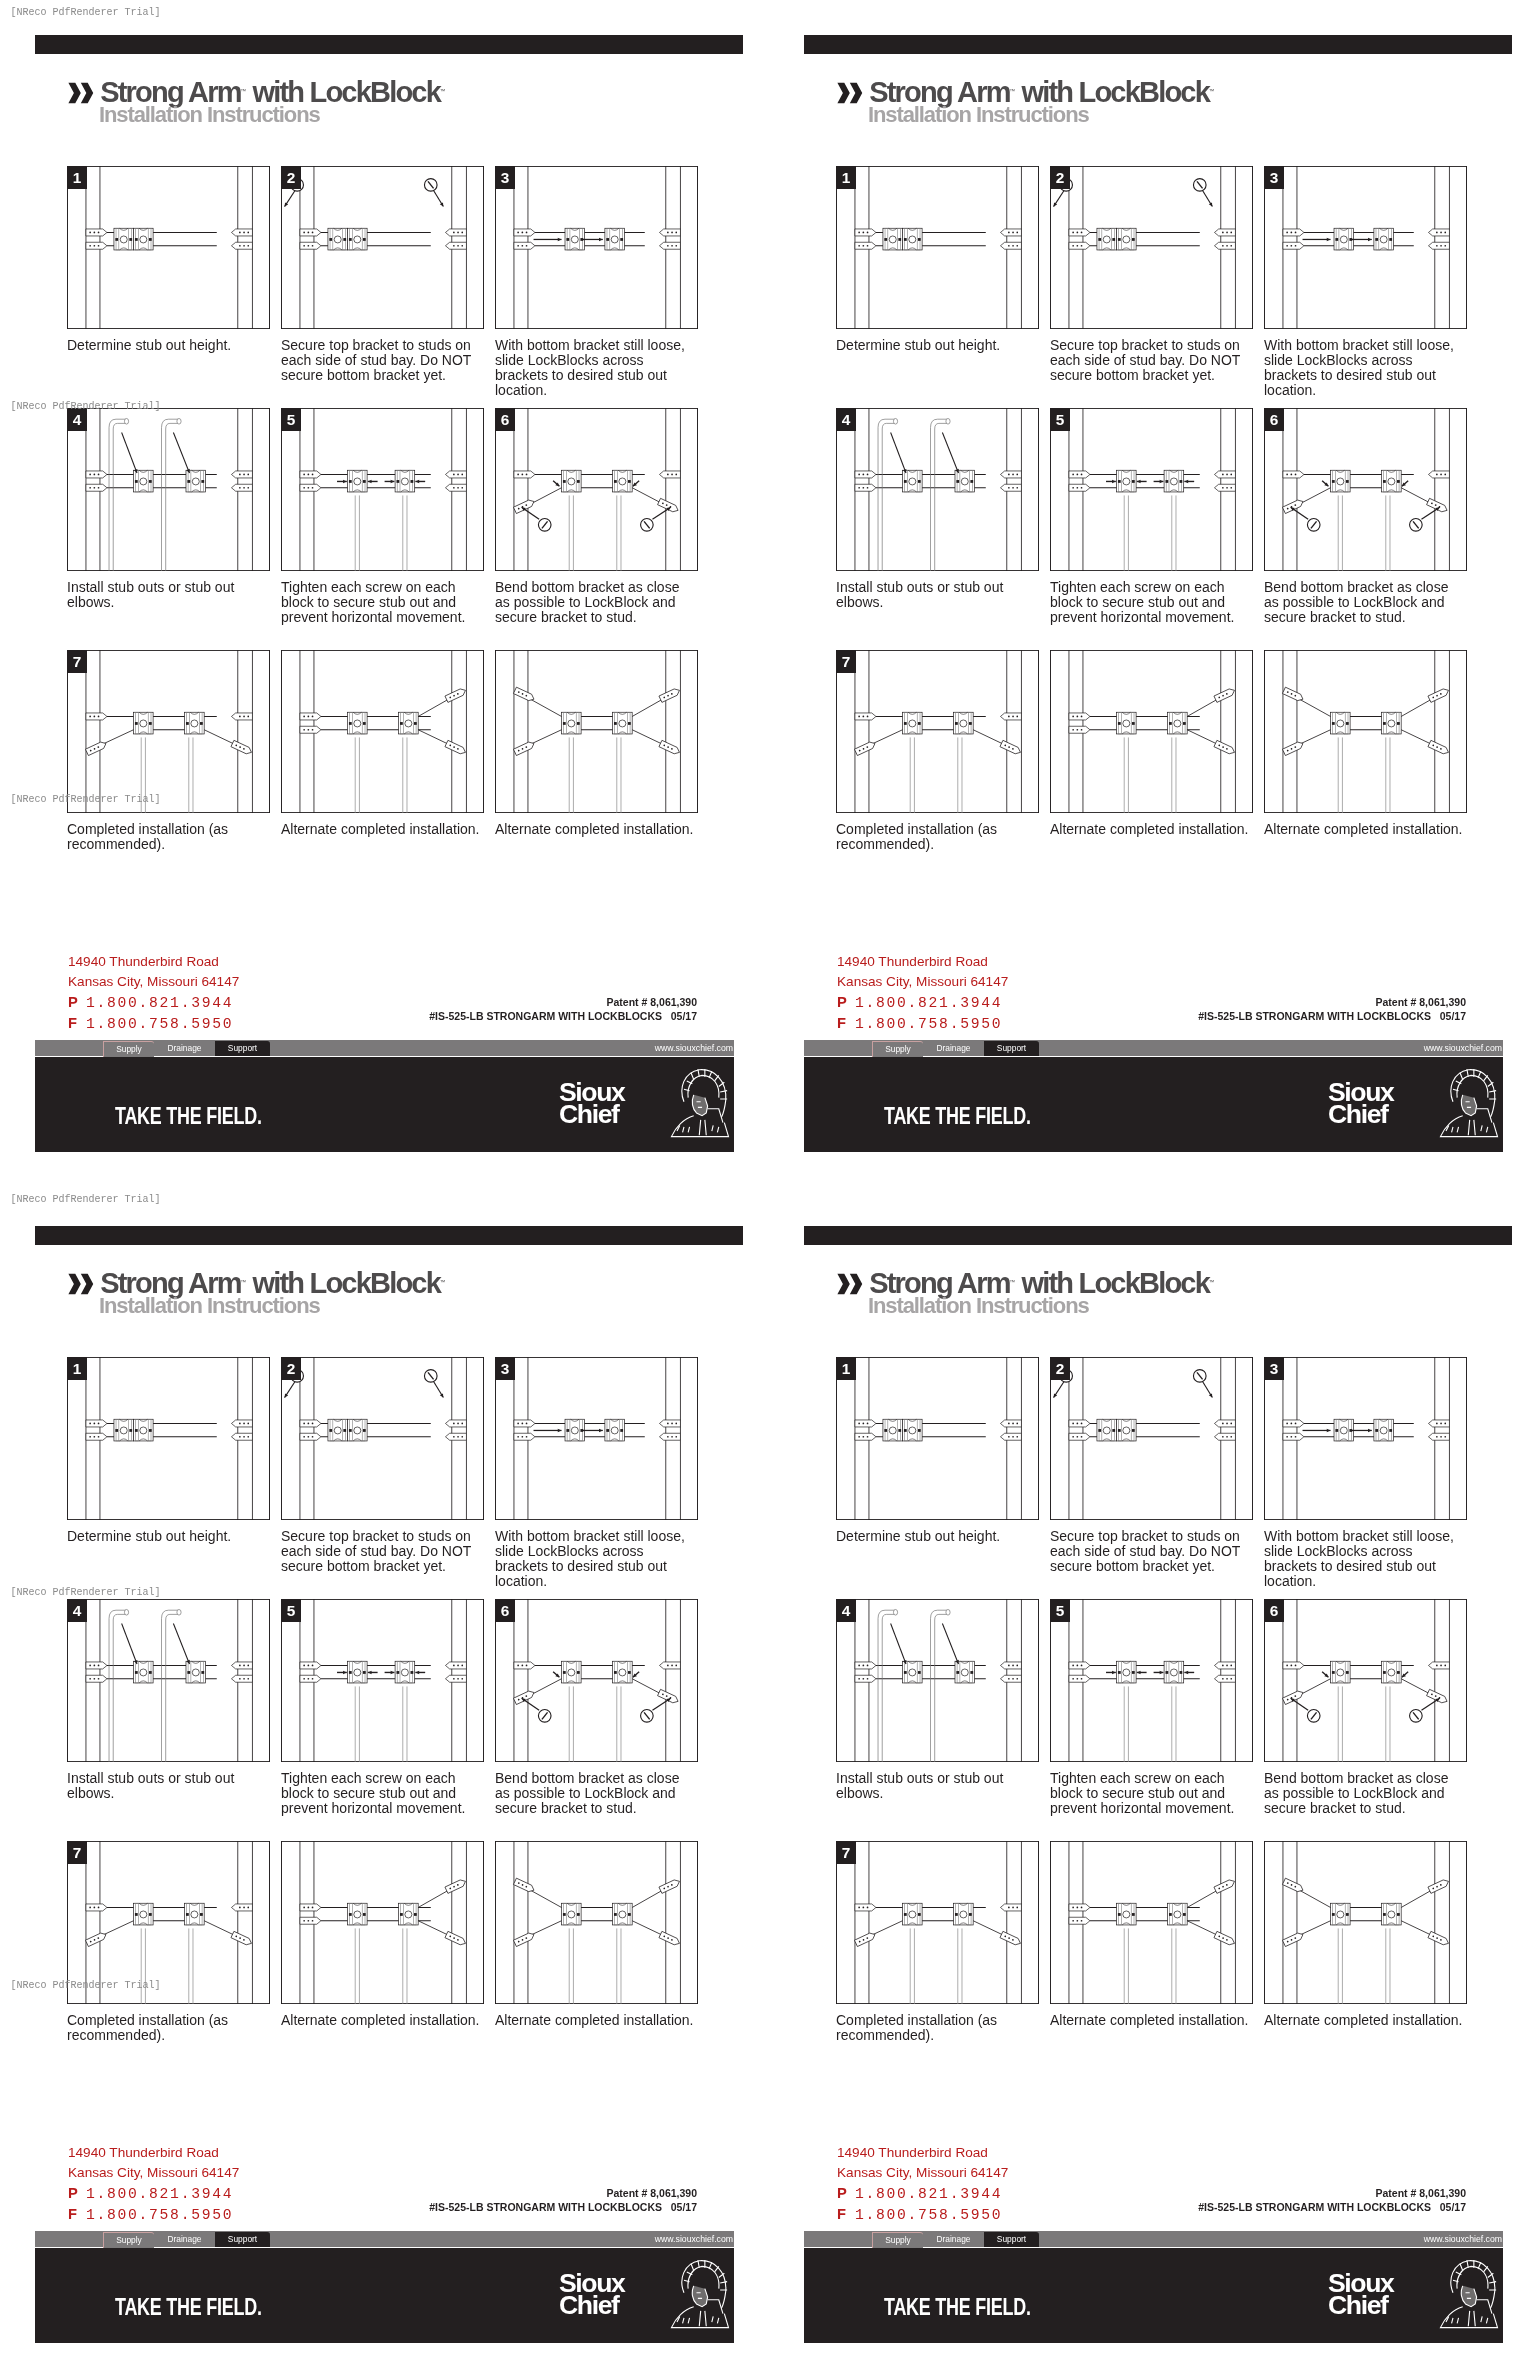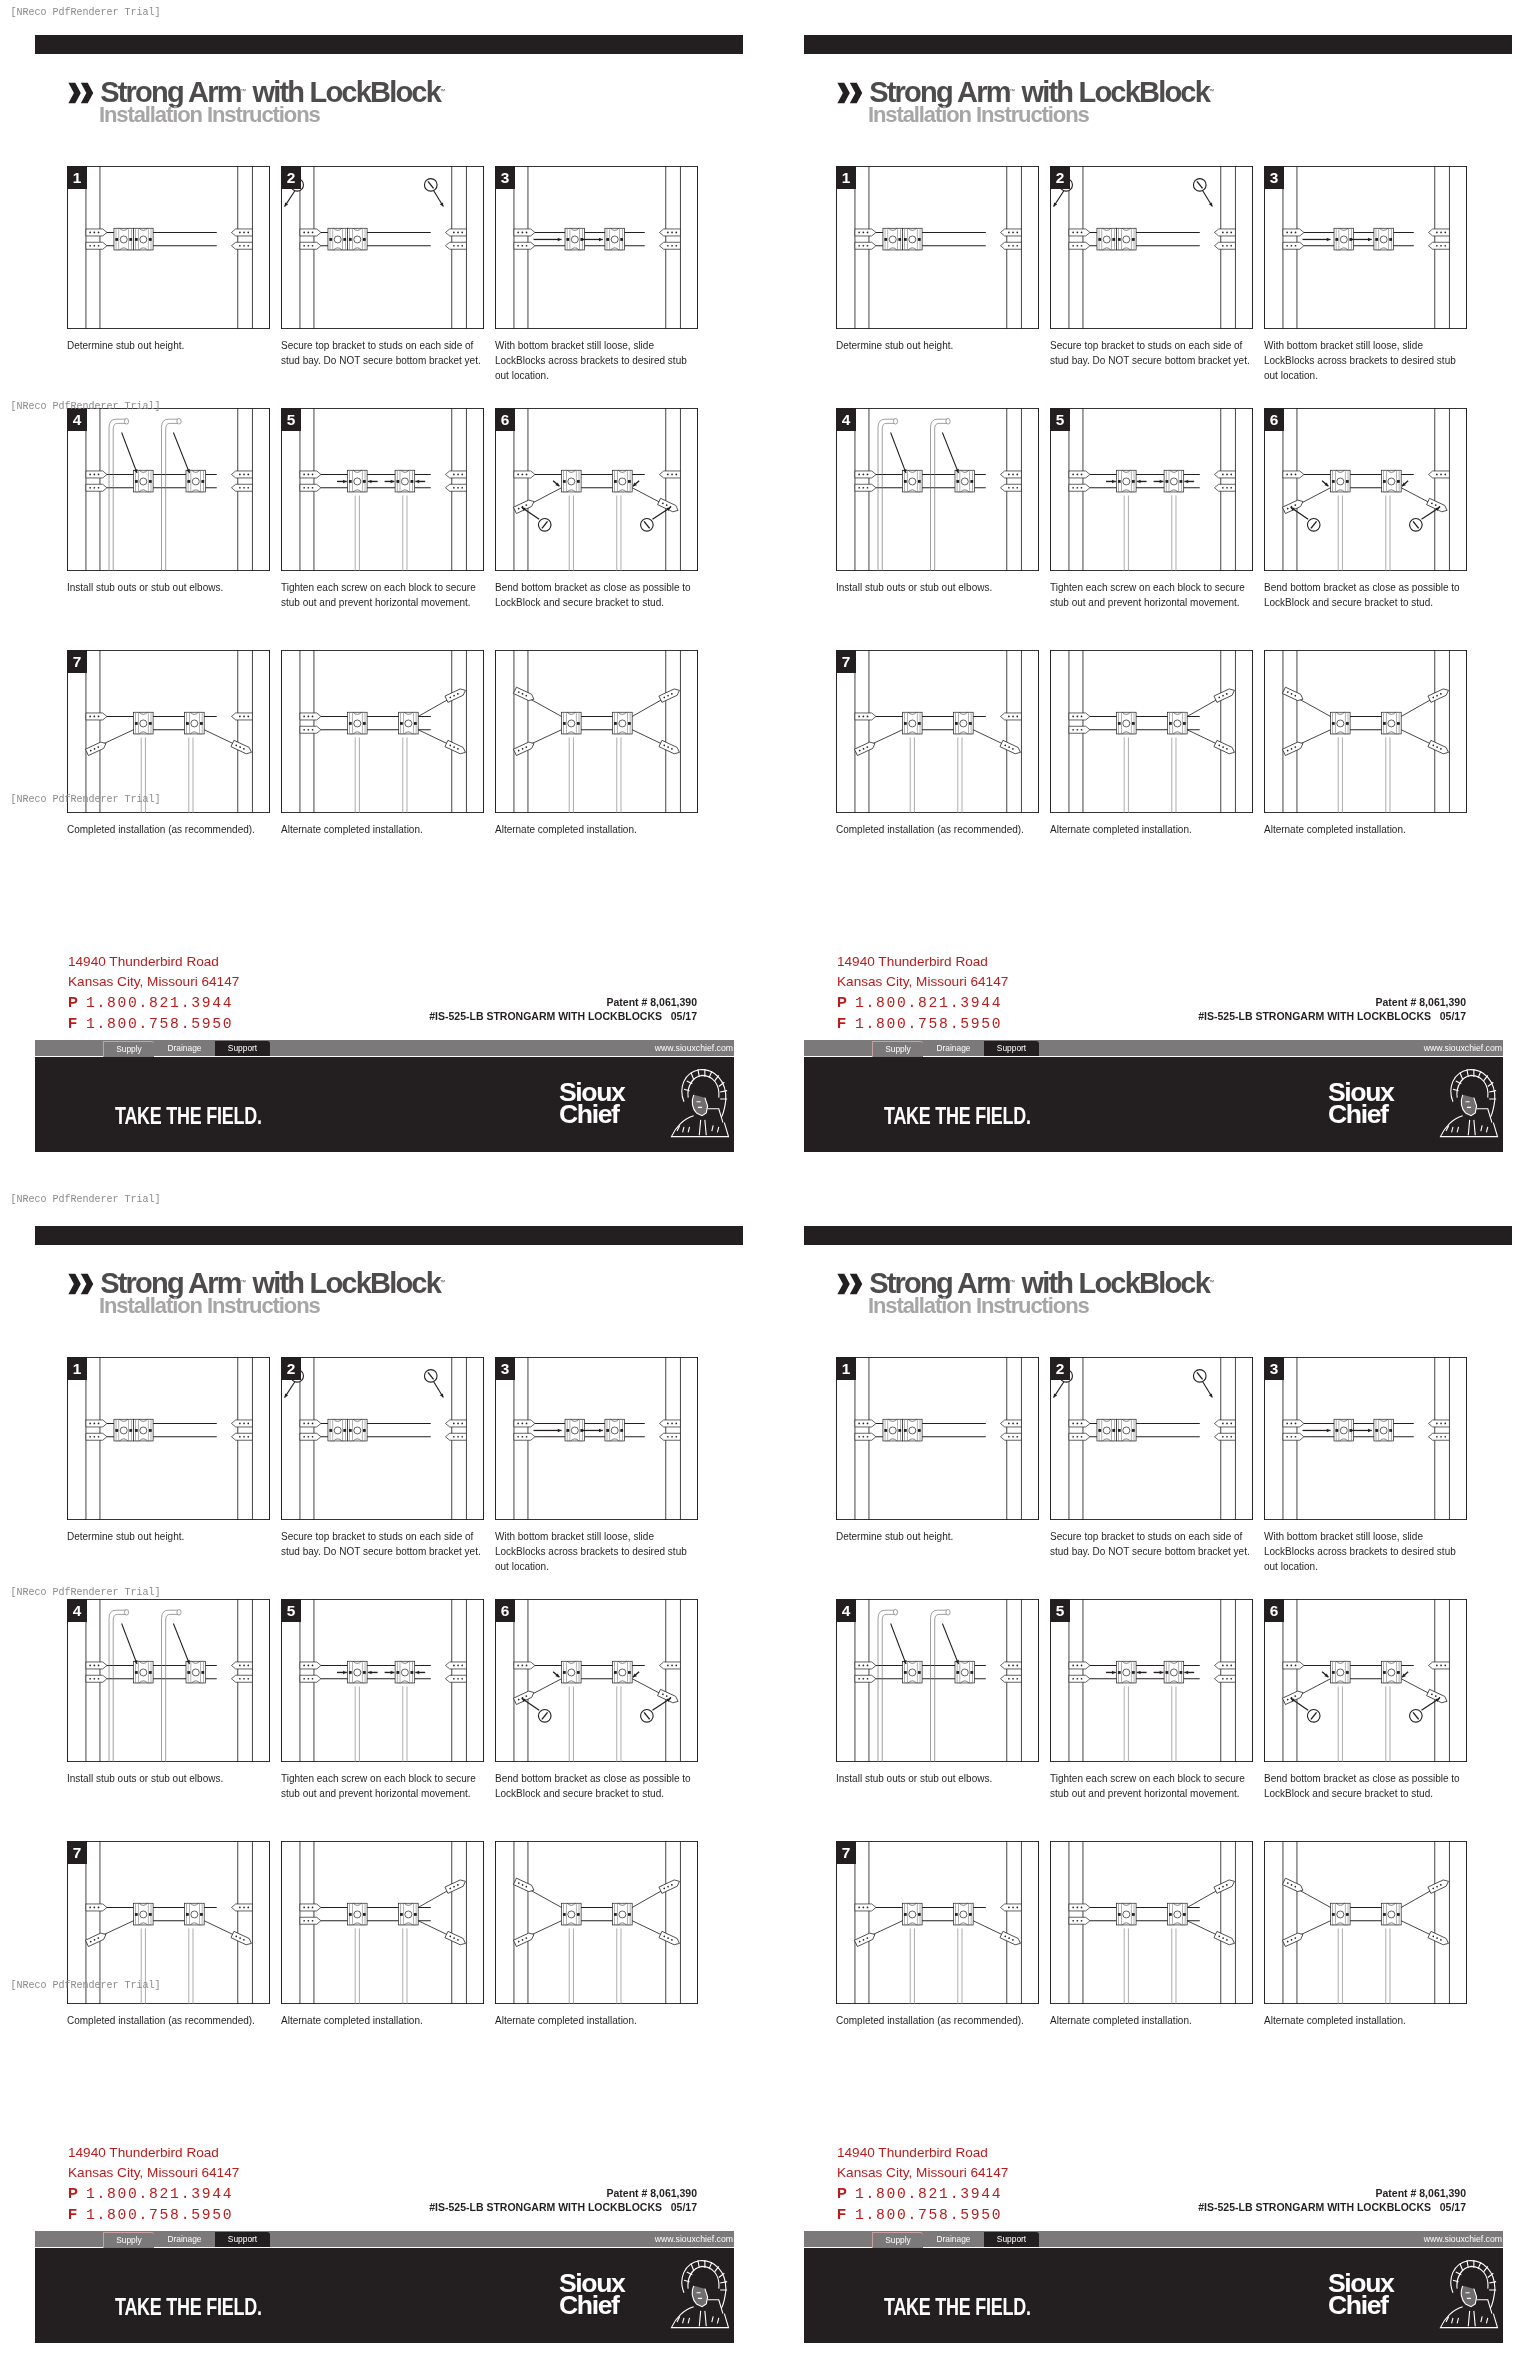--- a/index.html
+++ b/index.html
@@ -8,21 +8,21 @@
   .page { position:absolute; width:769px; height:1189px; }
   .topbar { position:absolute; left:35px; top:35px; width:708px; height:19px; background:#231f20; }
   .title-row { position:absolute; left:67px; top:76px; height:32px; display:flex; align-items:flex-end; }
   .chev { width:29px; height:24px; margin-right:4.2px; margin-bottom:2.8px; }
   .title { font-family:"Liberation Sans", sans-serif; font-weight:bold; font-size:29px; letter-spacing:-1.8px; color:#4d4b4c; line-height:32px; white-space:nowrap; }
   .tm { font-size:5.6px; letter-spacing:0; vertical-align:top; position:relative; top:-1.4px; font-weight:normal; }
   .subtitle { position:absolute; left:99px; top:103px; font-weight:bold; font-size:22px; letter-spacing:-1.1px; color:#a7a5a6; white-space:nowrap; line-height:24px;text-align:center; }
   .panel { position:absolute; width:203px; height:163px; }
   .panel svg { position:absolute; left:0; top:0; }
   .stepnum { position:absolute; left:0; top:0; width:20px; height:23px; background:#231f20; color:#fff; font-weight:bold; font-size:15.4px; text-align:center; line-height:23px; }
-  .caption { position:absolute; width:203px; font-size:10px; line-height:15px; color:#231f20; }
+  .caption { position:absolute; width:203px; font-size:14px; line-height:15px; color:#231f20; }
   .address { position:absolute; left:68px; top:952px; color:#b91c1c; font-size:13.6px; line-height:20px; }
   .address .mono { font-family:"Liberation Mono", monospace; font-size:14.7px; letter-spacing:1.7px; }
   .address .lbl { font-weight:bold; font-family:"Liberation Sans", sans-serif; display:inline-block; width:18px; letter-spacing:0; }
   .docinfo { position:absolute; right:72px; top:995px; text-align:right; font-weight:bold; font-size:10.5px; line-height:14px; color:#231f20; white-space:pre; }
   .graybar { position:absolute; left:35px; top:1040px; width:699px; height:16px; background:#7b797a; }
   .tab { position:absolute; top:1041px; height:15.4px; font-size:8.4px; line-height:15.4px; text-align:center; color:#fff; background:#7b797a; border-top-right-radius:2.8px; }
   .tab.active { background:#231f20; }
   .tab.t0 { border-left:0.7px solid #c8a0a0; border-top:0.7px solid #c8a0a0; }
   .url { position:absolute; right:36px; top:1040px; height:16px; line-height:16px; font-size:8.7px; color:#fff; }
   .footer { position:absolute; left:35px; top:1057px; width:699px; height:95px; background:#231f20; }

